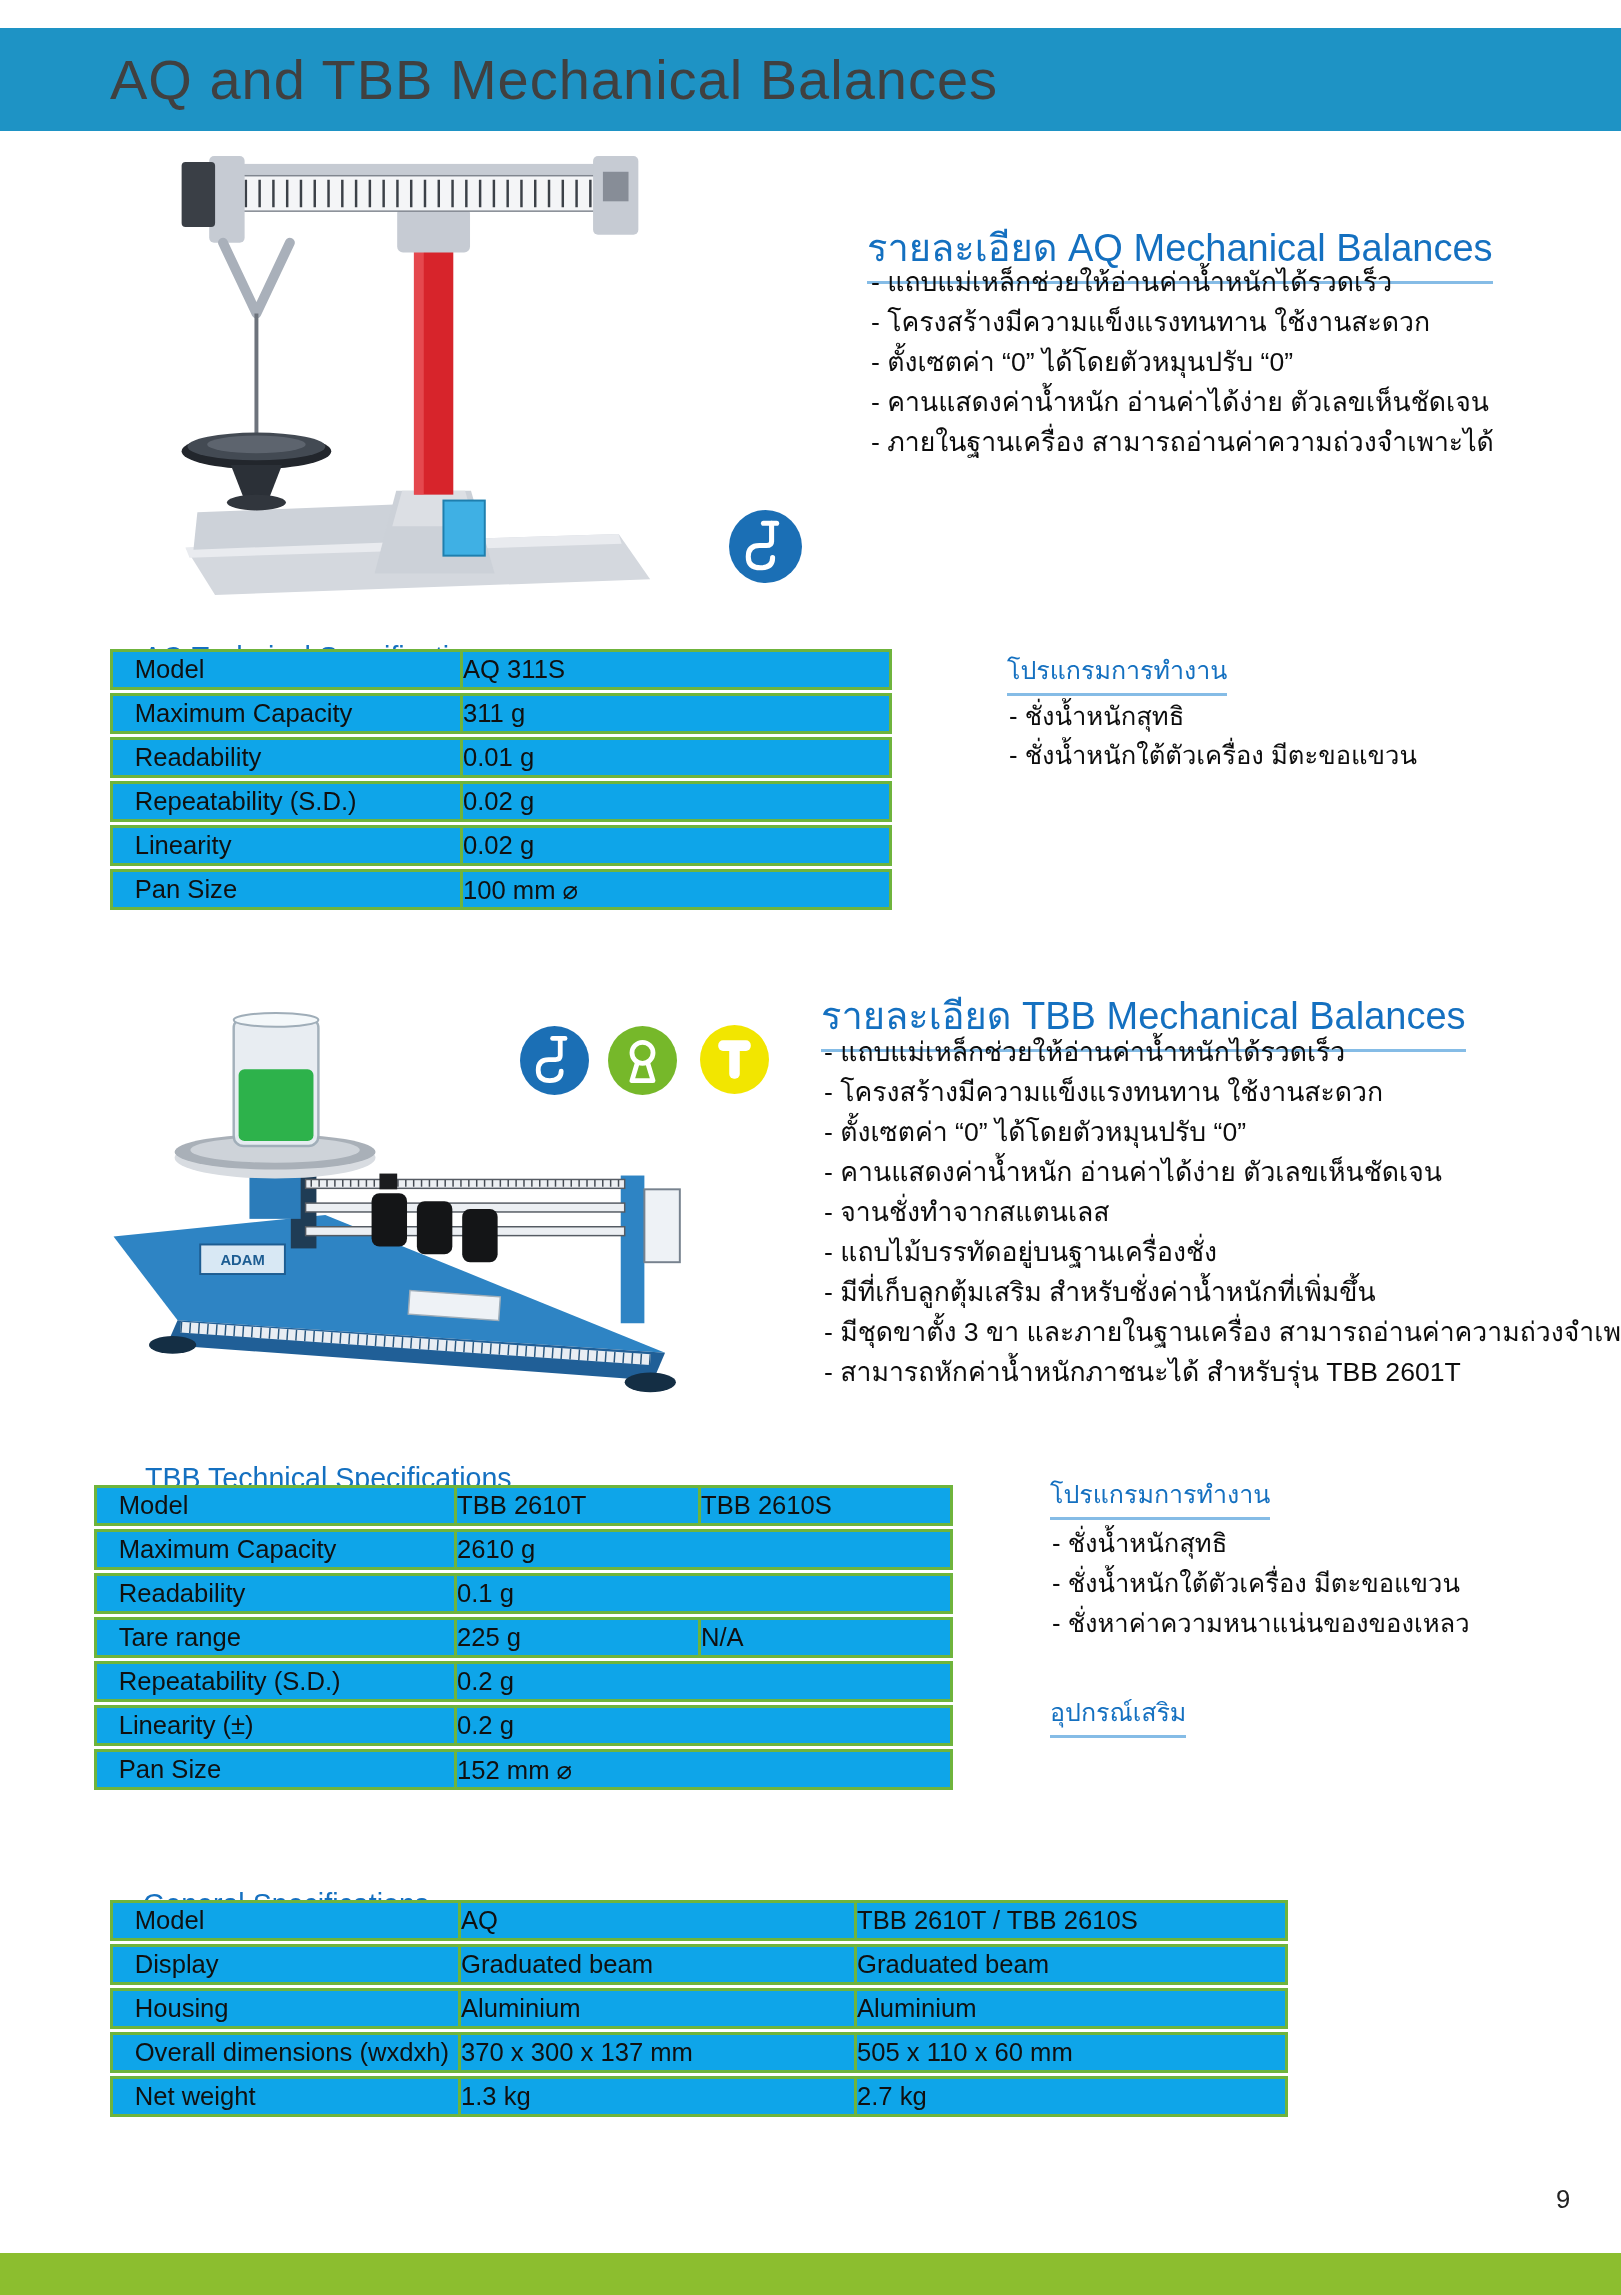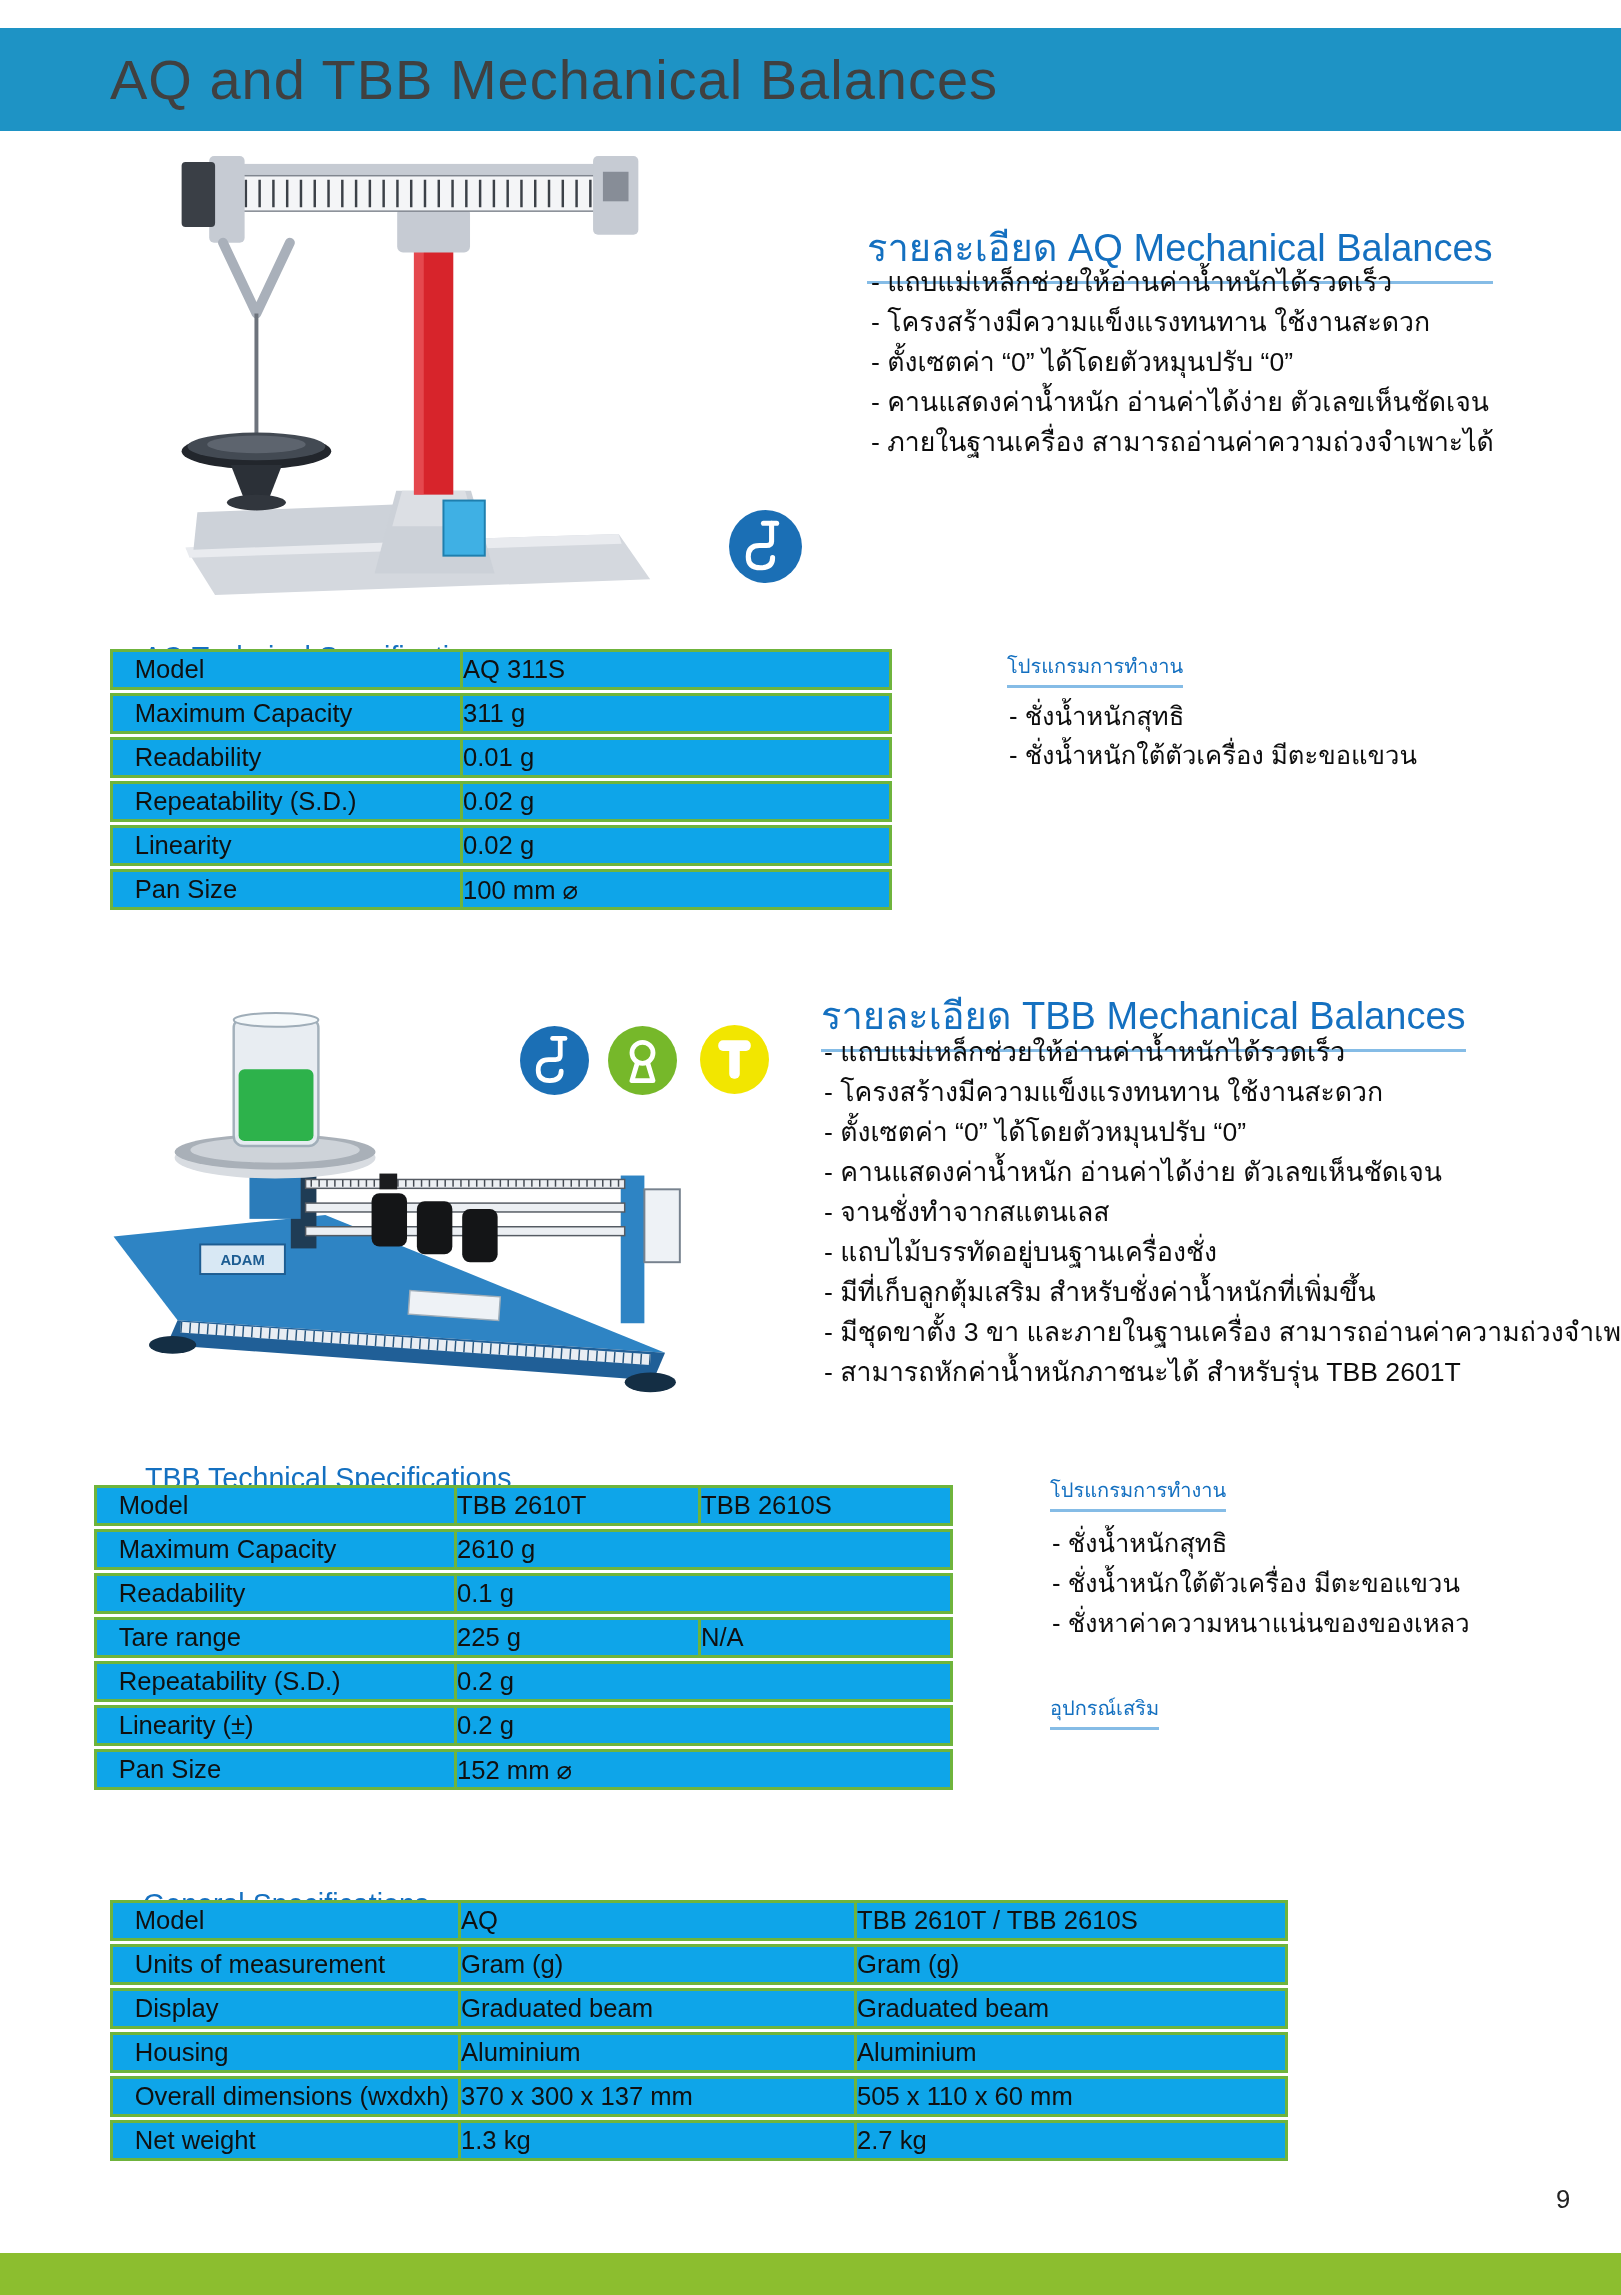--- a/index.html
+++ b/index.html
@@ -8,21 +8,21 @@
   .abs { position:absolute; }
 
   .header-bar { top:27.6px; left:0; width:1621px; height:103px; background:#1e93c5; }
   .header-title { left:110px; top:27.6px; height:103px; line-height:103px; color:#404040;
                   font-size:56px; letter-spacing:1px; white-space:nowrap; }
 
   .sec-heading { color:#1470c0; border-bottom:3px solid #85bce6; padding-bottom:3px;
                  display:inline-block; white-space:nowrap; }
   .en-heading { font-size:28.6px;margin-top:36px; }
   .th-heading { font-size:38px; }
-  .th-sub     { font-size:20px; }
+  .th-sub     { font-size:25px; }
 
   .bullets div { white-space:nowrap; color:#0d0d0d; }
   .b27 div { font-size:26.6px; }
   .b26 div { font-size:25.6px; }
 
   table.spec { position:absolute; border-collapse:separate; border-spacing:0 3.9px; table-layout:fixed; }
   table.spec td { border:3px solid #6fb43c; height:35px; font-size:25.6px; color:#101010;
                   background:#0ea5e9; padding:0; white-space:nowrap; overflow:hidden; }
   table.spec td + td { border-left:none; }
   td.lbl { text-align:left; padding-left:21.7px !important; }
@@ -269,25 +269,20 @@
         <col style="width:396px">
         <col style="width:431px">
       </colgroup>
     <tbody>
         <tr>
           <td class="lbl">Model</td>
         <td class="val">AQ</td>
         <td class="val">TBB 2610T / TBB 2610S</td>
         </tr>
     <tr>
-          <td class="lbl">Units of measurement</td>
-        <td class="val">Gram (g)</td>
-        <td class="val">Gram (g)</td>
-        </tr>
-    <tr>
           <td class="lbl">Display</td>
         <td class="val">Graduated beam</td>
         <td class="val">Graduated beam</td>
         </tr>
     <tr>
           <td class="lbl">Housing</td>
         <td class="val">Aluminium</td>
         <td class="val">Aluminium</td>
         </tr>
     <tr>

